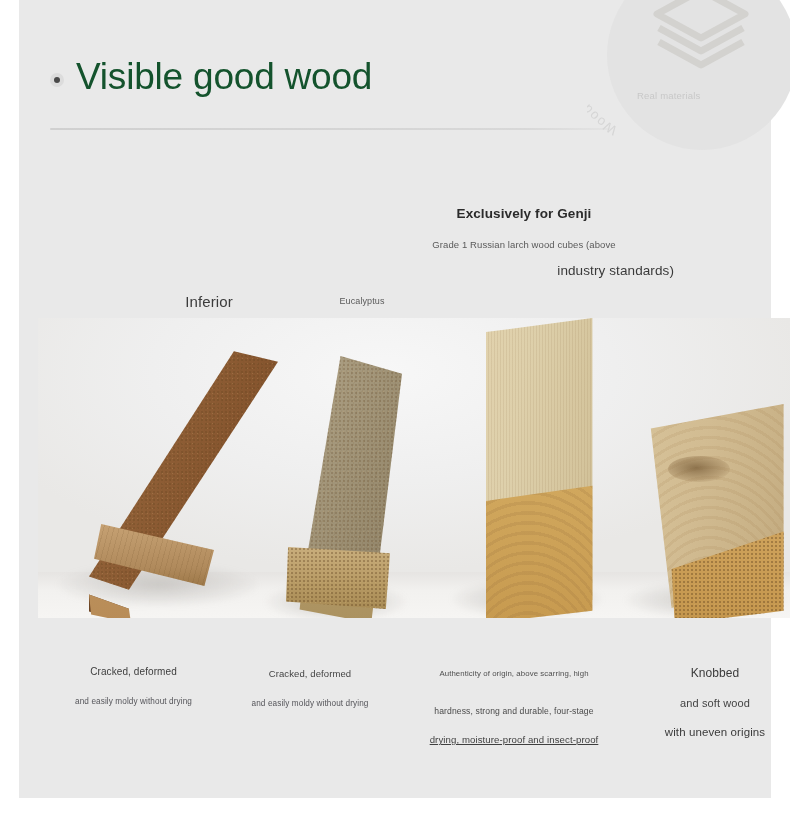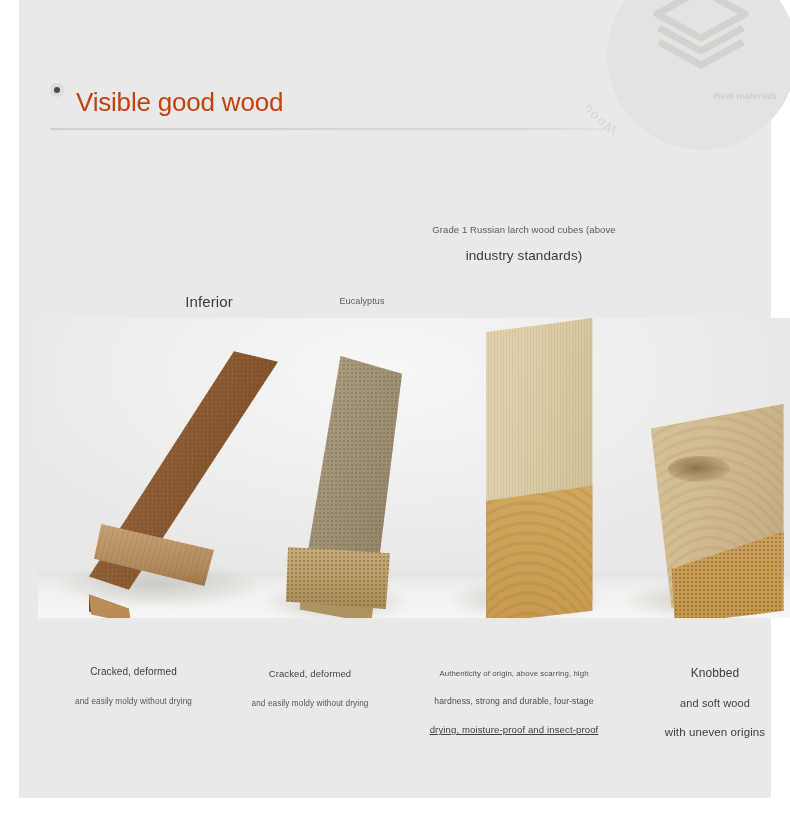--- a/index.html
+++ b/index.html
@@ -34,26 +34,25 @@
     background: #dcdcdc;
     display: flex; align-items: center; justify-content: center;
     margin-top: 6px;
     flex: none;
   }
   .bullet-dot i {
     display: block; width: 6px; height: 6px; border-radius: 50%;
     background: #4a4a4a;
   }
   .main-title {
-    font-size: 26px;
+    font-size: 37px;
     font-weight: 400;
-    color: #c2410c;
+    color: #14532d;
     letter-spacing: -0.2px;
     line-height: 1.2;
-    margin-top: 32px;
   }
   .divider {
     position: absolute;
     left: 31px; top: 128px;
     width: 560px; height: 2px;
     background: linear-gradient(to right, #d0d0d0, #d8d8d8 85%, #e4e4e4);
     border-radius: 1px;
   }
 
   
@@ -82,36 +81,36 @@
   }
   .layers-icon {
     position: absolute;
     left: 62px; top: 24px;
     width: 104px; height: 92px;
   }
   .badge-caption {
     position: absolute;
     left: 50px; top: 130px;
     width: 140px;
-    text-align: right;
+    text-align: left;
     font-size: 9.5px;
     color: #c8c8c8;
     letter-spacing: 0.2px;
   }
 
   
   .center-head {
     position: absolute;
     left: 355px; top: 206px;
     width: 300px;
     text-align: center;
   }
   .ch-l1 { font-size: 13.5px; color: #2b2b2b; font-weight: 700; letter-spacing: .1px; }
   .ch-l2 { font-size: 9.5px; color: #5a5a5a; margin-top: 18px; letter-spacing: .1px; }
-  .ch-l3 { font-size: 13.5px; color: #3a3a3a; margin-top: 13px; letter-spacing: .1px; }
+  .ch-l3 { font-size: 13.5px; color: #3a3a3a; margin-top: 13px; letter-spacing: .1px; text-align: right; }
 
   
   .col-label { position: absolute; text-align: center; }
   .lbl-big   { font-size: 15px;  color: #3b3b3b; letter-spacing: .1px; }
   .lbl-mid   { font-size: 13px;  color: #3d3d3d; letter-spacing: .1px; }
   .lbl-small { font-size: 7.8px; color: #5c5c5c; letter-spacing: .1px; }
   .lbl-xsmall{ font-size: 9px;   color: #5a5a5a; letter-spacing: .1px; }
 
   #label-col1 { left: 100px; top: 293px; width: 180px; }
   #label-col1 .lbl-small { margin-top: 14px; }
@@ -193,21 +192,21 @@
   #caption-col1 { left: 27px; top: 634px; width: 175px; }
   #caption-col1 .cap-l1 { font-size: 10px;  color: #3d3d3d; }
   #caption-col1 .cap-l2 { font-size: 8.2px; color: #55555a; margin-top: 20px; }
 
   #caption-col2 { left: 205px; top: 636px; width: 172px; }
   #caption-col2 .cap-l1 { font-size: 9.5px; color: #434343; }
   #caption-col2 .cap-l2 { font-size: 8.2px; color: #55555a; margin-top: 20px; }
 
   #caption-col3 { left: 404px; top: 637px; width: 182px; }
   #caption-col3 .cap-l1 { font-size: 7.8px; color: #4f4f4f; }
-  #caption-col3 .cap-l2 { font-size: 8.6px; color: #4a4a4a; margin-top: 18px; }
+  #caption-col3 .cap-l2 { font-size: 8.6px; color: #4a4a4a; margin-top: 28px; }
   #caption-col3 .cap-l3 { font-size: 9.6px; color: #3f3f3f; margin-top: 18px; text-decoration: underline; }
 
   #caption-col4 { left: 608px; top: 634px; width: 176px; }
   #caption-col4 .cap-l1 { font-size: 12px;   color: #3b3b3b; }
   #caption-col4 .cap-l2 { font-size: 11px;   color: #434343; margin-top: 17px; }
   #caption-col4 .cap-l3 { font-size: 11.5px; color: #3b3b3b; margin-top: 17px; }
 </style>
 </head>
 <body>
 
@@ -239,20 +238,21 @@
           <path d="M52 6 L96 30 L52 54 L8 30 Z"></path>
           <path d="M10 44 L52 67 L94 44"></path>
           <path d="M10 58 L52 81 L94 58"></path>
         </g>
       </svg>
 
       <div class="badge-caption">Real materials</div>
     </div>
 
     <div class="center-head">
+      <div class="ch-l1">Exclusively for Genji</div>
       <div class="ch-l2">Grade 1 Russian larch wood cubes (above</div>
       <div class="ch-l3">industry standards)</div>
     </div>
 
     <div class="col-label" id="label-col1">
       <div class="lbl-big">Inferior</div>
       <div class="lbl-small">miscellaneous wood (keel 30×30mm)</div>
     </div>
 
     <div class="col-label" id="label-col2">

